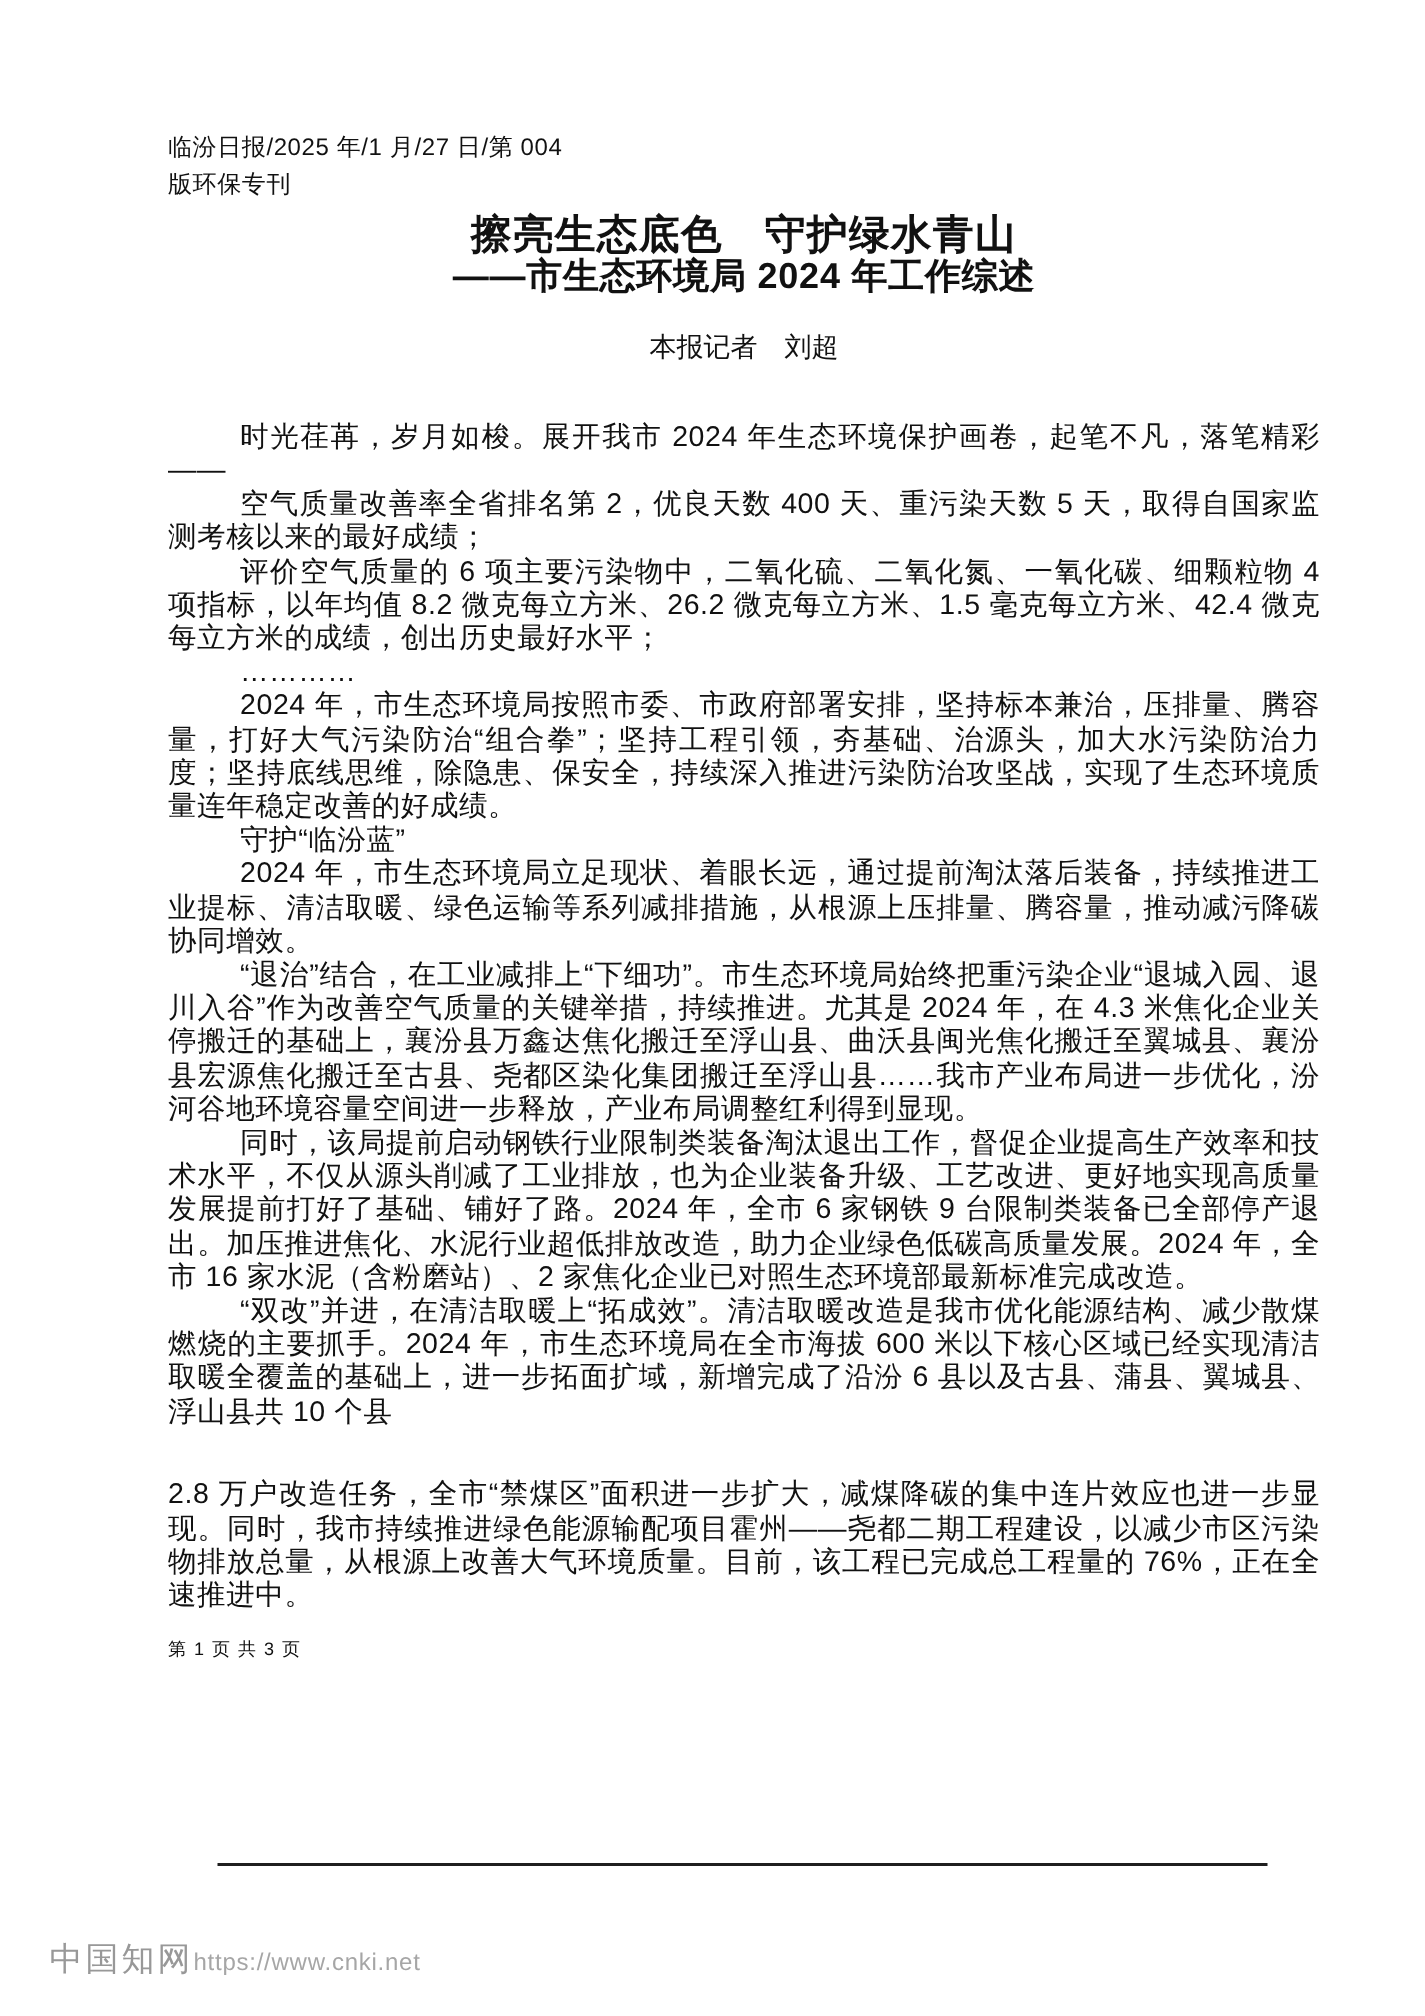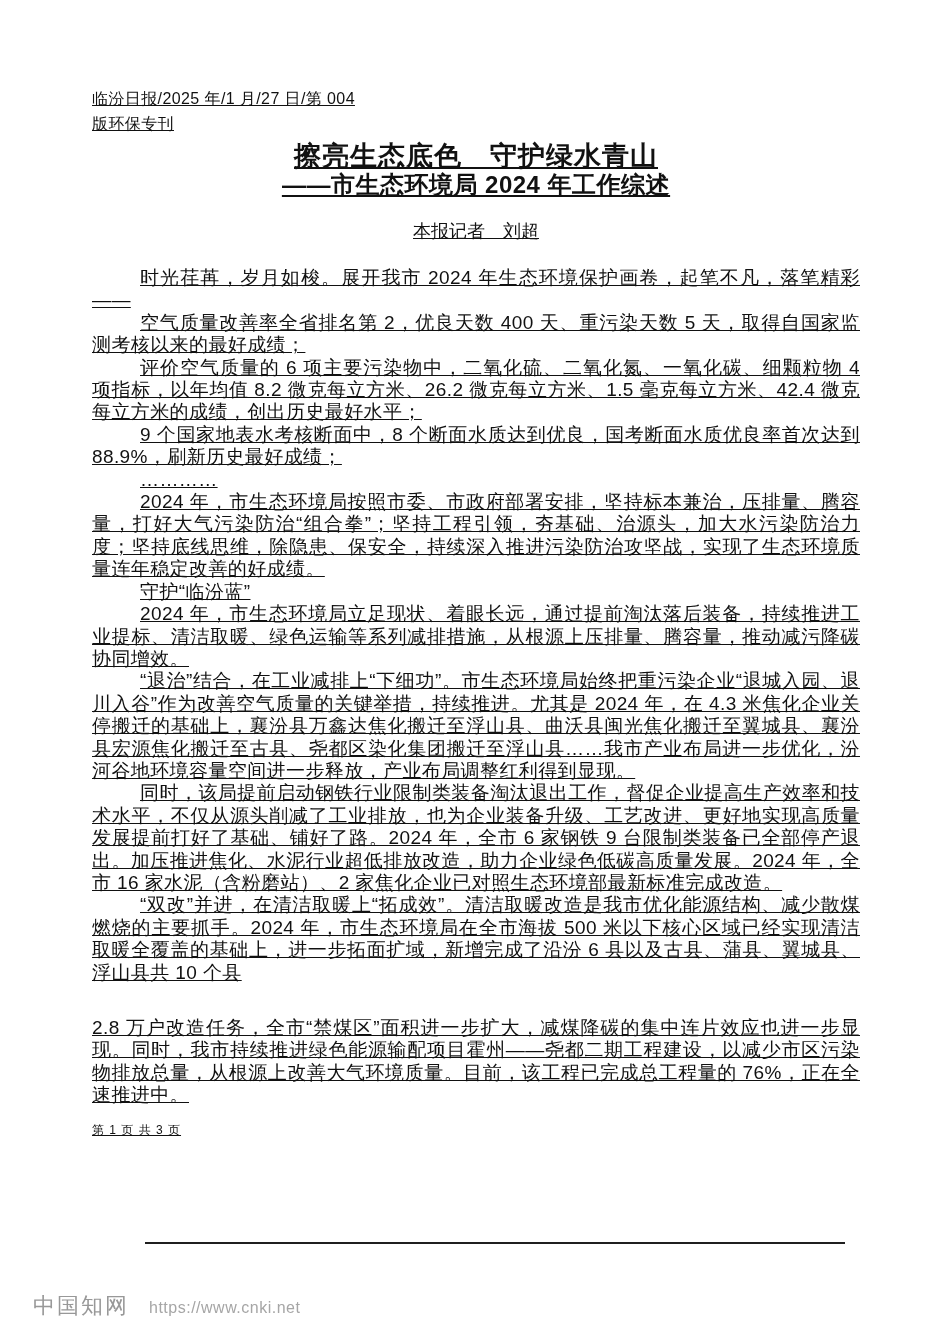--- a/index.html
+++ b/index.html
@@ -11,24 +11,23 @@
     position: relative;
     width: 950px;
     height: 1344px;
     background: #ffffff;
     overflow: hidden;
     font-family: "Liberation Sans", sans-serif;
     color: #111111;
   }
   .content {
     position: absolute;
-    left: 92px;
+    left: 112px;
     top: 86px;
     width: 768px;
-    text-decoration: underline;
   }
   .source-line {
     font-size: 16px;
     line-height: 25px;
     letter-spacing: 0.4px;
     margin: 0;
   }
   .title {
     margin: 5px 0 0 0;
     font-size: 27px;
@@ -45,21 +44,21 @@
     text-align: center;
     letter-spacing: 0.5px;
   }
   .byline {
     margin: 22px 0 0 0;
     font-size: 18px;
     line-height: 22px;
     text-align: center;
   }
   .body-block {
-    margin-top: 25px;
+    margin-top: 39px;
   }
   .para {
     margin: 0;
     font-size: 19px;
     line-height: 22.4px;
     letter-spacing: 0.4px;
     text-align: justify;
     text-indent: 48px;
     word-break: break-all;
   }
@@ -83,21 +82,20 @@
     width: 700px;
     height: 2px;
     background: #1f1f1f;
   }
   .watermark {
     position: absolute;
     left: 33px;
     top: 1291px;
     display: flex;
     align-items: baseline;
-    gap: 20px;
     text-align: center;
   }
   .wm-brand {
     font-size: 22px;
     letter-spacing: 2px;
     color: #989898;
   }
   .wm-url {
     font-size: 16px;
     color: #a6a6a6;
@@ -115,28 +113,27 @@
 
     <h1 class="title">擦亮生态底色　守护绿水青山</h1>
     <h2 class="subtitle">——市生态环境局 2024 年工作综述</h2>
 
     <p class="byline">本报记者　刘超</p>
 
     <div class="body-block">
       <p class="para">时光荏苒，岁月如梭。展开我市 2024 年生态环境保护画卷，起笔不凡，落笔精彩——</p>
       <p class="para">空气质量改善率全省排名第 2，优良天数 400 天、重污染天数 5 天，取得自国家监测考核以来的最好成绩；</p>
       <p class="para">评价空气质量的 6 项主要污染物中，二氧化硫、二氧化氮、一氧化碳、细颗粒物 4 项指标，以年均值 8.2 微克每立方米、26.2 微克每立方米、1.5 毫克每立方米、42.4 微克每立方米的成绩，创出历史最好水平；</p>
-      <p class="para">9 个国家地表水考核断面中，8 个断面水质达到优良，国考断面水质优良率首次达到 88.9%，刷新历史最好成绩；</p>
       <p class="para">…………</p>
       <p class="para">2024 年，市生态环境局按照市委、市政府部署安排，坚持标本兼治，压排量、腾容量，打好大气污染防治“组合拳”；坚持工程引领，夯基础、治源头，加大水污染防治力度；坚持底线思维，除隐患、保安全，持续深入推进污染防治攻坚战，实现了生态环境质量连年稳定改善的好成绩。</p>
       <p class="para">守护“临汾蓝”</p>
       <p class="para">2024 年，市生态环境局立足现状、着眼长远，通过提前淘汰落后装备，持续推进工业提标、清洁取暖、绿色运输等系列减排措施，从根源上压排量、腾容量，推动减污降碳协同增效。</p>
       <p class="para">“退治”结合，在工业减排上“下细功”。市生态环境局始终把重污染企业“退城入园、退川入谷”作为改善空气质量的关键举措，持续推进。尤其是 2024 年，在 4.3 米焦化企业关停搬迁的基础上，襄汾县万鑫达焦化搬迁至浮山县、曲沃县闽光焦化搬迁至翼城县、襄汾县宏源焦化搬迁至古县、尧都区染化集团搬迁至浮山县……我市产业布局进一步优化，汾河谷地环境容量空间进一步释放，产业布局调整红利得到显现。</p>
       <p class="para">同时，该局提前启动钢铁行业限制类装备淘汰退出工作，督促企业提高生产效率和技术水平，不仅从源头削减了工业排放，也为企业装备升级、工艺改进、更好地实现高质量发展提前打好了基础、铺好了路。2024 年，全市 6 家钢铁 9 台限制类装备已全部停产退出。加压推进焦化、水泥行业超低排放改造，助力企业绿色低碳高质量发展。2024 年，全市 16 家水泥（含粉磨站）、2 家焦化企业已对照生态环境部最新标准完成改造。</p>
-      <p class="para">“双改”并进，在清洁取暖上“拓成效”。清洁取暖改造是我市优化能源结构、减少散煤燃烧的主要抓手。2024 年，市生态环境局在全市海拔 500 米以下核心区域已经实现清洁取暖全覆盖的基础上，进一步拓面扩域，新增完成了沿汾 6 县以及古县、蒲县、翼城县、浮山县共 10 个县</p>
+      <p class="para">“双改”并进，在清洁取暖上“拓成效”。清洁取暖改造是我市优化能源结构、减少散煤燃烧的主要抓手。2024 年，市生态环境局在全市海拔 600 米以下核心区域已经实现清洁取暖全覆盖的基础上，进一步拓面扩域，新增完成了沿汾 6 县以及古县、蒲县、翼城县、浮山县共 10 个县</p>
 
       <p class="para no-indent continuation">2.8 万户改造任务，全市“禁煤区”面积进一步扩大，减煤降碳的集中连片效应也进一步显现。同时，我市持续推进绿色能源输配项目霍州——尧都二期工程建设，以减少市区污染物排放总量，从根源上改善大气环境质量。目前，该工程已完成总工程量的 76%，正在全速推进中。</p>
 
       <p class="page-number">第 1 页 共 3 页</p>
     </div>
   </div>
 
   <div class="divider"></div>
 
   <div class="watermark">

